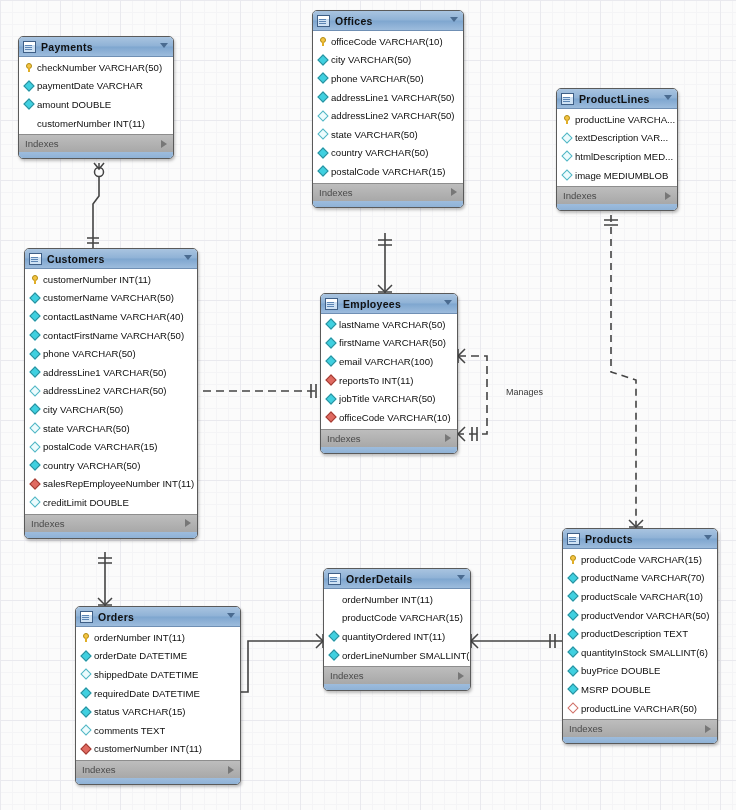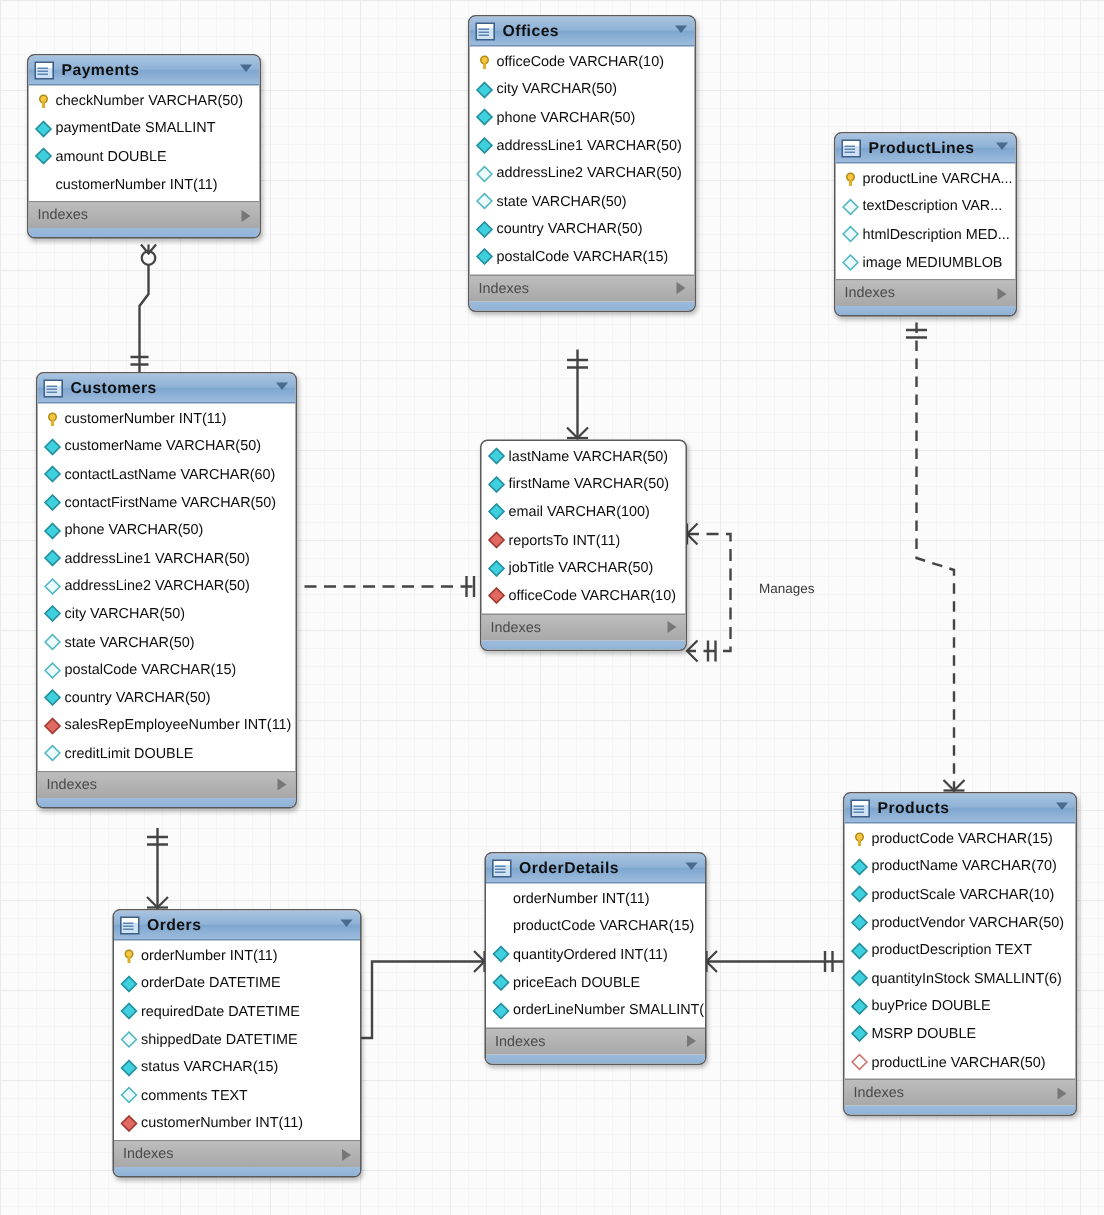--- a/index.html
+++ b/index.html
@@ -150,21 +150,21 @@
           <span class="tbl-name">Payments</span>
           <span class="caret"></span>
         </div>
         <div class="cols">
           <div class="col">
             <span class="dia key"></span>
             <span class="col-txt">checkNumber VARCHAR(50)</span>
           </div>
           <div class="col">
             <span class="dia cyan"></span>
-            <span class="col-txt">paymentDate SMALLINT</span>
+            <span class="col-txt">paymentDate VARCHAR</span>
           </div>
           <div class="col">
             <span class="dia cyan"></span>
             <span class="col-txt">amount DOUBLE</span>
           </div>
           <div class="col">
             <span class="dia none"></span>
             <span class="col-txt">customerNumber INT(11)</span>
           </div>
         </div>
@@ -260,21 +260,21 @@
           <div class="col">
             <span class="dia key"></span>
             <span class="col-txt">customerNumber INT(11)</span>
           </div>
           <div class="col">
             <span class="dia cyan"></span>
             <span class="col-txt">customerName VARCHAR(50)</span>
           </div>
           <div class="col">
             <span class="dia cyan"></span>
-            <span class="col-txt">contactLastName VARCHAR(60)</span>
+            <span class="col-txt">contactLastName VARCHAR(40)</span>
           </div>
           <div class="col">
             <span class="dia cyan"></span>
             <span class="col-txt">contactFirstName VARCHAR(50)</span>
           </div>
           <div class="col">
             <span class="dia cyan"></span>
             <span class="col-txt">phone VARCHAR(50)</span>
           </div>
           <div class="col">
@@ -310,20 +310,25 @@
             <span class="col-txt">creditLimit DOUBLE</span>
           </div>
         </div>
         <div class="idx">
           <span>Indexes</span>
           <span class="arrow"></span>
         </div>
         <div class="foot"></div>
       </div>
       <div class="table-box" style="left: 320px; top: 293px; width: 138px;">
+        <div class="tbl-title">
+          <span class="tbl-ico"></span>
+          <span class="tbl-name">Employees</span>
+          <span class="caret"></span>
+        </div>
         <div class="cols">
           <div class="col">
             <span class="dia cyan"></span>
             <span class="col-txt">lastName VARCHAR(50)</span>
           </div>
           <div class="col">
             <span class="dia cyan"></span>
             <span class="col-txt">firstName VARCHAR(50)</span>
           </div>
           <div class="col">
@@ -413,24 +418,20 @@
           <div class="col">
             <span class="dia none"></span>
             <span class="col-txt">productCode VARCHAR(15)</span>
           </div>
           <div class="col">
             <span class="dia cyan"></span>
             <span class="col-txt">quantityOrdered INT(11)</span>
           </div>
           <div class="col">
             <span class="dia cyan"></span>
-            <span class="col-txt">priceEach DOUBLE</span>
-          </div>
-          <div class="col">
-            <span class="dia cyan"></span>
             <span class="col-txt">orderLineNumber SMALLINT(6)</span>
           </div>
         </div>
         <div class="idx">
           <span>Indexes</span>
           <span class="arrow"></span>
         </div>
         <div class="foot"></div>
       </div>
       <div class="table-box" style="left: 32px; top: 606px; width: 166px; margin-left: 43px;">
@@ -442,26 +443,26 @@
         <div class="cols">
           <div class="col">
             <span class="dia key"></span>
             <span class="col-txt">orderNumber INT(11)</span>
           </div>
           <div class="col">
             <span class="dia cyan"></span>
             <span class="col-txt">orderDate DATETIME</span>
           </div>
           <div class="col">
+            <span class="dia cyanh"></span>
+            <span class="col-txt">shippedDate DATETIME</span>
+          </div>
+          <div class="col">
             <span class="dia cyan"></span>
             <span class="col-txt">requiredDate DATETIME</span>
-          </div>
-          <div class="col">
-            <span class="dia cyanh"></span>
-            <span class="col-txt">shippedDate DATETIME</span>
           </div>
           <div class="col">
             <span class="dia cyan"></span>
             <span class="col-txt">status VARCHAR(15)</span>
           </div>
           <div class="col">
             <span class="dia cyanh"></span>
             <span class="col-txt">comments TEXT</span>
           </div>
           <div class="col">

